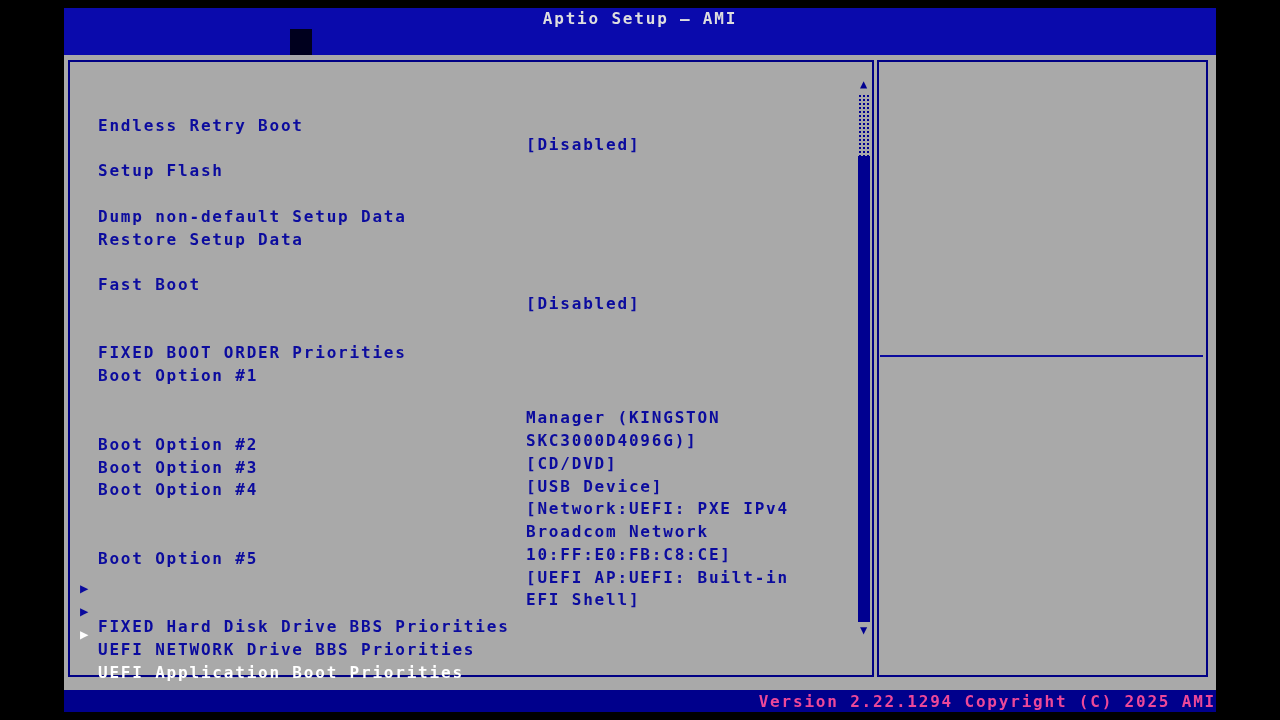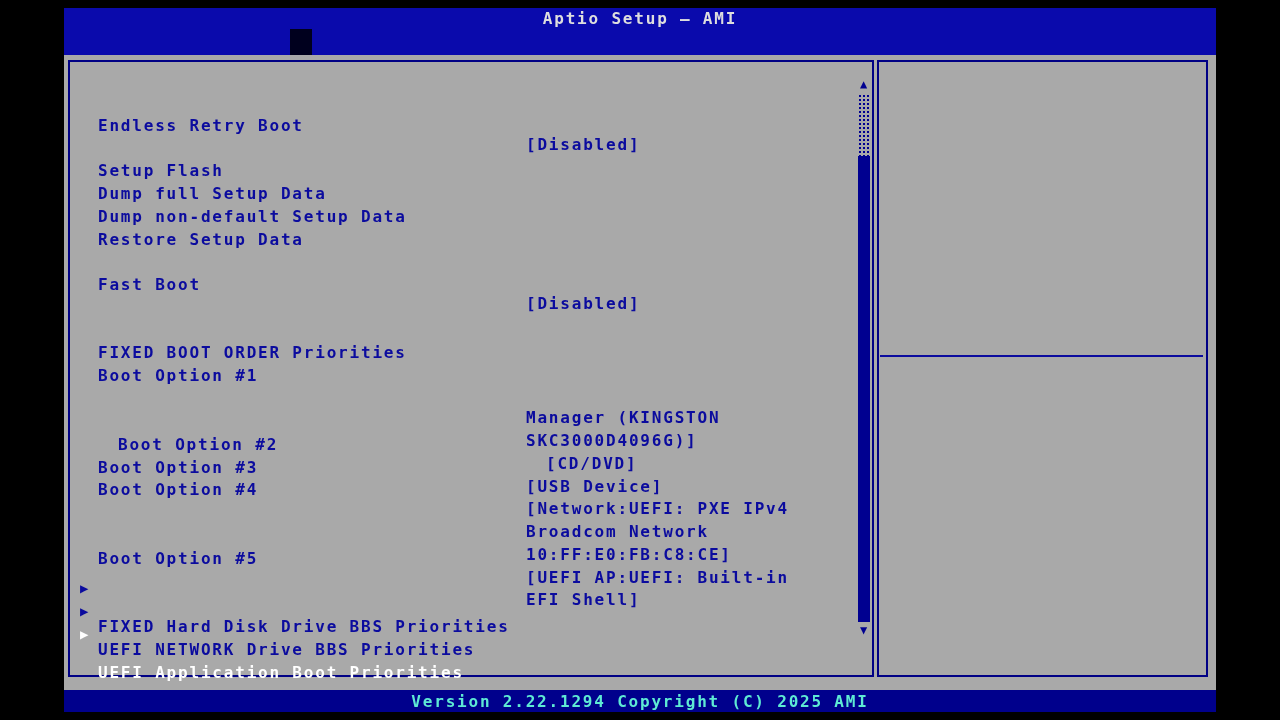--- a/index.html
+++ b/index.html
@@ -39,21 +39,21 @@
 
   
   .help-lines { position:absolute; left:3px; top:7px; }
   .hline { height:23px; white-space:pre; }
   .divider { position:absolute; left:1px; top:293px; width:323px; border-top:2px solid #0b0b9e; }
   .legend { position:absolute; left:3px; top:311px; }
   .lline { height:23px; white-space:pre; }
 
   
   .footer { position:absolute; top:682px; width:1152px; height:22px; background:#00008c;
-            color:#5eead4; display:flex; align-items:center; justify-content:center; }
+            color:#ec4899; display:flex; align-items:center; justify-content:flex-end; }
 </style>
 </head>
 <body>
 
 <div class="screen">
 
   <div class="titlebar">
     <div class="title-row">Aptio Setup – AMI</div>
     <div class="menu-row">
 
@@ -87,25 +87,20 @@
           <span class="plabel">Endless Retry Boot</span>
           <span class="pvalue">[Disabled]</span>
         </div>
 
         <div class="pline" style="top: 61px;">
           <span class="marker"></span>
           <span class="plabel">Setup Flash</span>
           <span class="pvalue"></span>
         </div>
 
-        <div class="pline" style="top: 84px;">
-          <span class="marker"></span>
-          <span class="plabel">Dump full Setup Data</span>
-          <span class="pvalue"></span>
-        </div>
 
         <div class="pline" style="top: 107px;">
           <span class="marker"></span>
           <span class="plabel">Dump non-default Setup Data</span>
           <span class="pvalue"></span>
         </div>
 
         <div class="pline" style="top: 130px;">
           <span class="marker"></span>
           <span class="plabel">Restore Setup Data</span>
@@ -134,21 +129,21 @@
           <span class="plabel"></span>
           <span class="pvalue">Manager (KINGSTON</span>
         </div>
 
         <div class="pline" style="top: 312px;">
           <span class="marker"></span>
           <span class="plabel"></span>
           <span class="pvalue">SKC3000D4096G)]</span>
         </div>
 
-        <div class="pline" style="top: 335px; margin-left: 20px;">
+        <div class="pline" style="top: 335px;">
           <span class="marker"></span>
           <span class="plabel">Boot Option #2</span>
           <span class="pvalue">[CD/DVD]</span>
         </div>
 
         <div class="pline" style="top: 358px;">
           <span class="marker"></span>
           <span class="plabel">Boot Option #3</span>
           <span class="pvalue">[USB Device]</span>
         </div>

